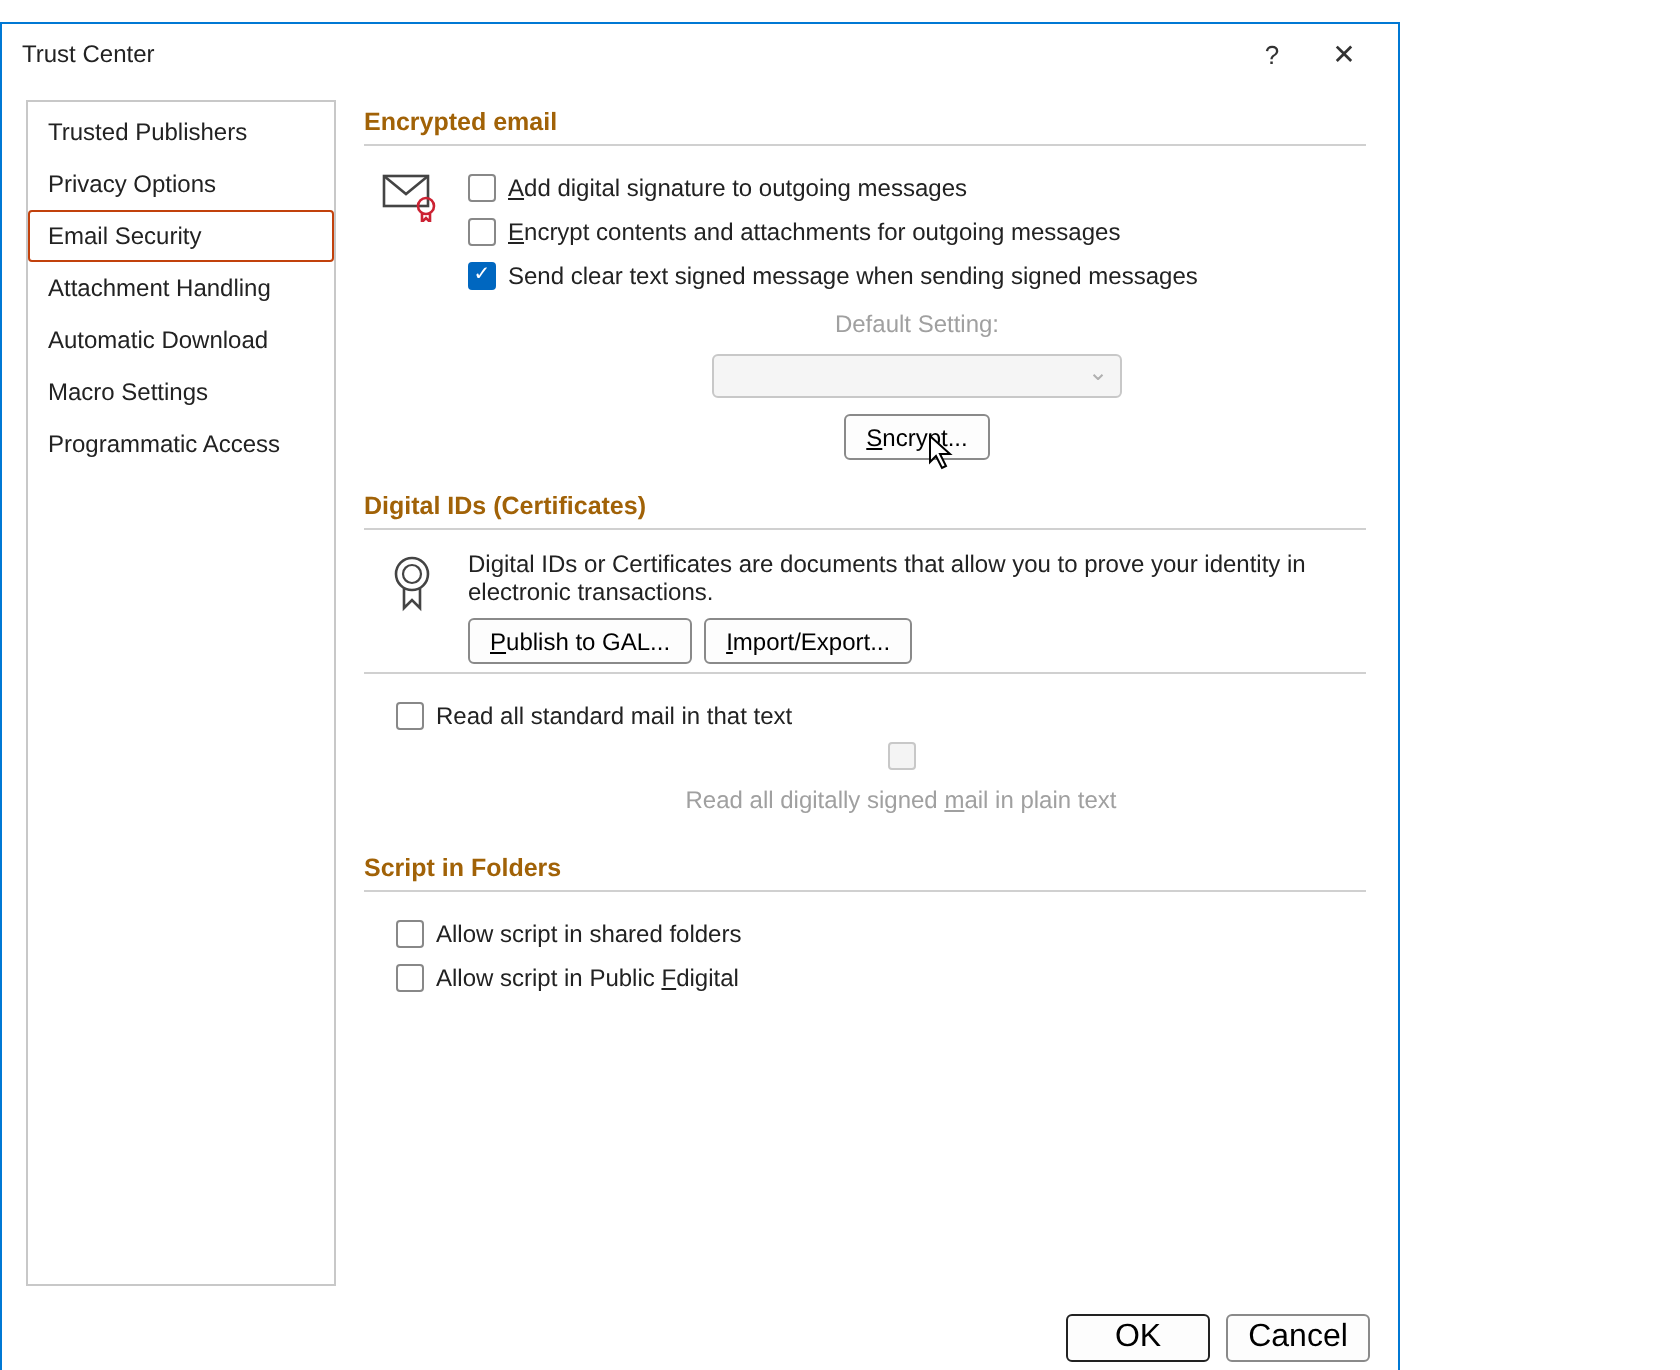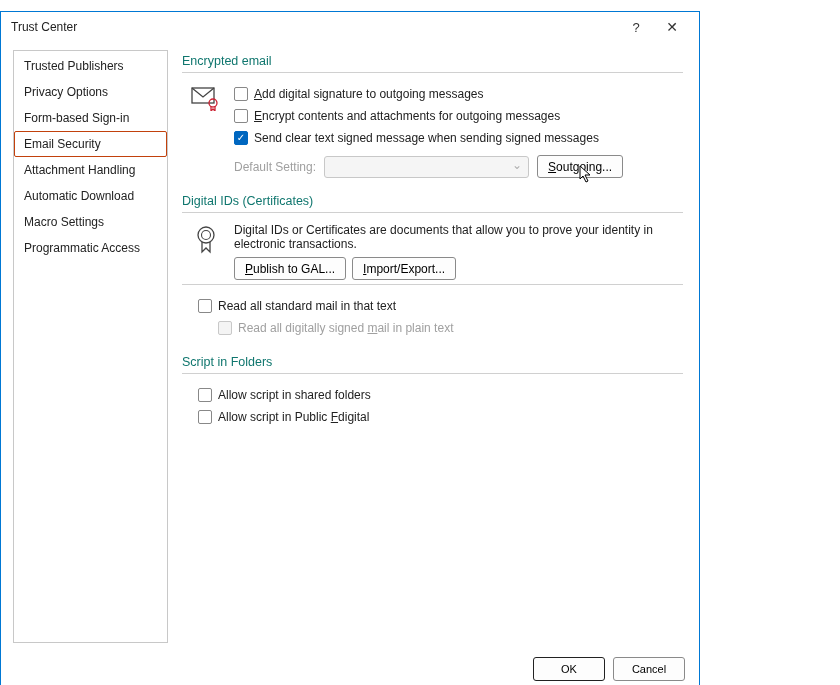--- a/index.html
+++ b/index.html
@@ -62,25 +62,25 @@
     margin: 0;
     padding: 5px 9px;
     border-radius: 2px;
   }
   .content {
     flex: 1;
     padding: 4px 4px 0 2px;
     overflow: hidden;
   }
   .section-title {
-    font-weight: 400;
+    font-weight: 700;
     font-size: 12.5px;
     margin-top: 8px;
     margin-bottom: 2px;
-    color: #0f766e;
+    color: #a16207;
   }
   .section-title:first-child { margin-top: 0; }
   .hr {
     border: none;
     border-top: 1px solid #d0d0d0;
     margin: 4px 0 10px 0;
   }
   .section-body {
     display: flex;
     gap: 12px;
@@ -95,21 +95,21 @@
     padding-top: 2px;
   }
   .options { flex: 1; }
   .check-row {
     display: flex;
     align-items: center;
     gap: 6px;
     padding: 2px 0;
     line-height: 18px;
   }
-  .check-row.indented { padding-left: 20px; }
+  .check-row.indented { padding-left: 20px; flex-direction: column; }
   .check-row.disabled { color: #a0a0a0; }
   .checkbox {
     width: 14px;
     height: 14px;
     border: 1px solid #888;
     border-radius: 2px;
     display: inline-flex;
     align-items: center;
     justify-content: center;
     background: #fff;
@@ -122,20 +122,21 @@
     font-size: 10px;
     line-height: 1;
   }
   .checkbox.disabled { border-color: #c8c8c8; background: #f4f4f4; }
   .u { text-decoration: underline; }
   .default-row {
     display: flex;
     align-items: center;
     gap: 8px;
     margin-top: 6px;
+    flex-direction: column;
   }
   .default-label { color: #a0a0a0; }
   .combo {
     width: 205px;
     height: 22px;
     border: 1px solid #c8c8c8;
     background: #f5f5f5;
     border-radius: 3px;
     position: relative;
   }
@@ -166,21 +167,21 @@
     justify-content: flex-end;
     gap: 8px;
     padding: 10px 14px 14px 0;
   }
   .footer-btn {
     width: 72px;
     height: 24px;
     border: 1px solid #8a8a8a;
     background: #fdfdfd;
     border-radius: 3px;
-    font-size: 11px;
+    font-size: 16px;
     font-family: inherit;
     display: inline-flex;
     align-items: center;
     justify-content: center;
   }
   .footer-btn.default { border-width: 1.5px; border-color: #222; font-weight: 400; }
   .cursor {
     position: absolute;
     pointer-events: none;
   }
@@ -193,21 +194,20 @@
   <div class="titlebar">
     <span class="title">Trust Center</span>
     <div class="titlebar-btn">?</div>
     <div class="titlebar-btn close">✕</div>
   </div>
 
   <div class="body">
     <div class="sidebar">
       <div class="sidebar-item">Trusted Publishers</div>
       <div class="sidebar-item">Privacy Options</div>
-      <div class="sidebar-item">Form-based Sign-in</div>
       <div class="sidebar-item selected">Email Security</div>
       <div class="sidebar-item">Attachment Handling</div>
       <div class="sidebar-item">Automatic Download</div>
       <div class="sidebar-item">Macro Settings</div>
       <div class="sidebar-item">Programmatic Access</div>
     </div>
 
     <div class="content">
 
       <div class="section-title">Encrypted email</div>
@@ -233,21 +233,21 @@
           <div class="check-row">
             <span class="checkbox checked">✓</span>
             <span>Send clear text signed message when sending signed messages</span>
           </div>
           <div class="default-row">
             <span class="default-label">Default Setting:</span>
             <div class="combo"></div>
             <span class="settings-wrap">
               <button class="btn">
                   <span class="u">S</span>
-                  <span>outgoing...</span>
+                  <span>ncrypt...</span>
                 </button>
               <svg class="cursor" style="left:42px;top:10px" width="16" height="20" viewBox="0 0 16 20">
                 <path d="M1 1 L1 14 L4 11 L7 17 L9 16 L6 10 L11 10 Z" fill="#fff" stroke="#000" stroke-width="1"></path>
               </svg>
             </span>
           </div>
         </div>
       </div>
 
       <div class="section-title" style="margin-top:16px">Digital IDs (Certificates)</div>

